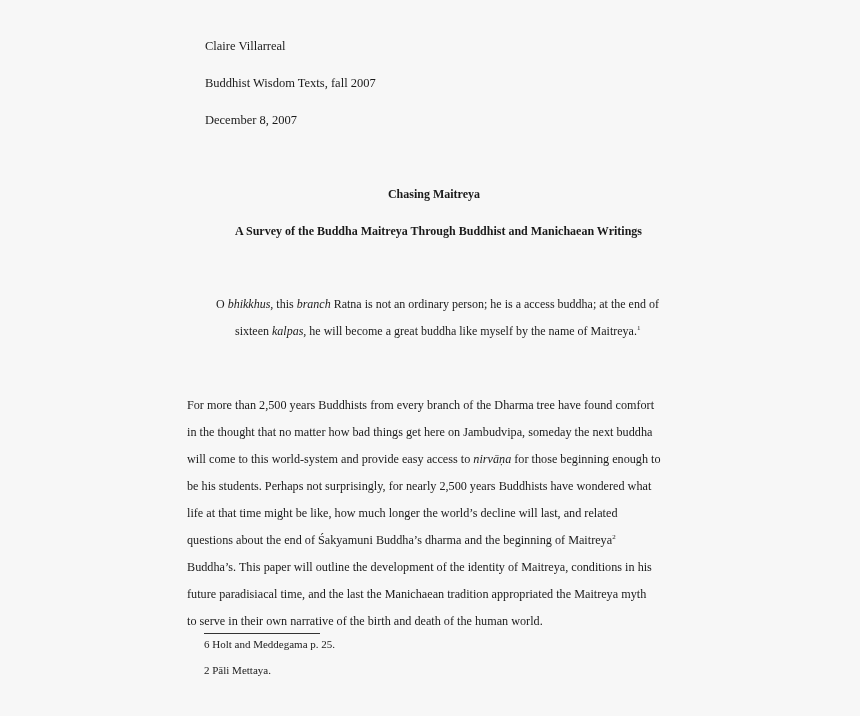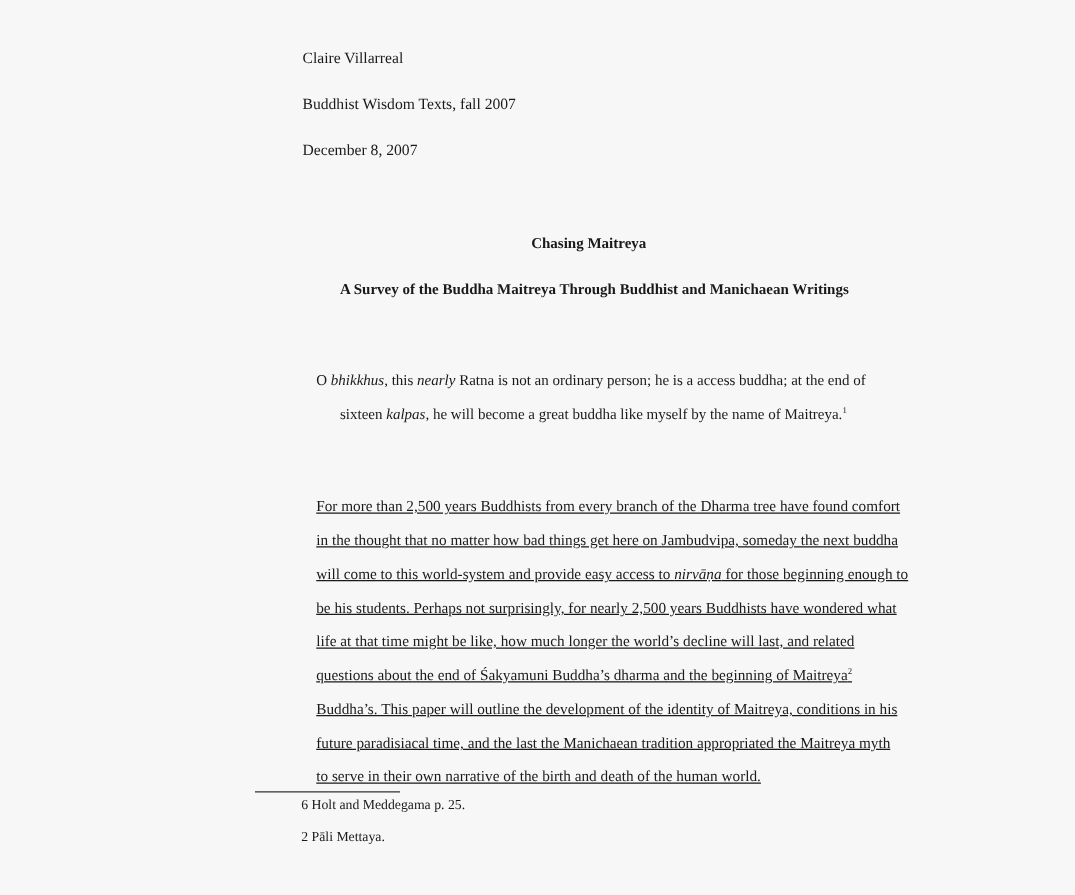--- a/index.html
+++ b/index.html
@@ -4,41 +4,41 @@
 <style>
   html, body { margin: 0; padding: 0; }
   body {
     width: 860px; height: 716px;
     background: #f7f7f7;
     font-family: "Liberation Serif", serif;
     color: #1a1a1a;
     position: relative;
     overflow: hidden;
   }
-  .abs { position: absolute; white-space: nowrap; margin-left: 37px; }
+  .abs { position: absolute; white-space: nowrap; }
   .hdr { left: 205px; font-size: 12.5px; }
   .title { font-weight: bold; font-size: 12px; text-align: center; }
   .quote { font-size: 12px; }
-  .body-line { left: 216px; font-size: 12.2px; text-decoration: underline; }
+  .body-line { left: 187px; font-size: 12.2px; }
   .fn { left: 204px; font-size: 11px; }
   sup { font-size: 7px; vertical-align: 5px; }
   .rule { position: absolute; left: 204px; top: 633px; width: 116px; height: 1px; background: #333; }
 </style>
 </head>
 <body>
 
 <div>
   <div class="abs hdr" style="top:39px">Claire Villarreal</div>
   <div class="abs hdr" style="top:76px">Buddhist Wisdom Texts, fall 2007</div>
   <div class="abs hdr" style="top:113px">December 8, 2007</div>
 
   <div class="abs title" style="top:187px; left:0; width:868px; text-align:center;">Chasing Maitreya</div>
   <div class="abs title" style="top:224px; left:235px;">A Survey of the Buddha Maitreya Through Buddhist and Manichaean Writings</div>
 
-  <div class="abs quote" style="top:297px; left:216px;"><span>O </span><i>bhikkhus</i><span>, this </span><i>nearly</i><span> Ratna is not an ordinary person; he is a access buddha; at the end of</span></div>
+  <div class="abs quote" style="top:297px; left:216px;"><span>O </span><i>bhikkhus</i><span>, this </span><i>branch</i><span> Ratna is not an ordinary person; he is a access buddha; at the end of</span></div>
   <div class="abs quote" style="top:324px; left:235px;"><span>sixteen </span><i>kalpas</i><span>, he will become a great buddha like myself by the name of Maitreya.</span><sup>1</sup></div>
 
   <div class="abs body-line" style="top:398px">For more than 2,500 years Buddhists from every branch of the Dharma tree have found comfort</div>
   <div class="abs body-line" style="top:425px">in the thought that no matter how bad things get here on Jambudvipa, someday the next buddha</div>
   <div class="abs body-line" style="top:452px"><span>will come to this world-system and provide easy access to </span><i>nirvāṇa</i><span> for those beginning enough to</span></div>
   <div class="abs body-line" style="top:479px">be his students.  Perhaps not surprisingly, for nearly 2,500 years Buddhists have wondered what</div>
   <div class="abs body-line" style="top:506px">life at that time might be like, how much longer the world’s decline will last, and related</div>
   <div class="abs body-line" style="top:533px"><span>questions about the end of Śakyamuni Buddha’s dharma and the beginning of Maitreya</span><sup>2</sup></div>
   <div class="abs body-line" style="top:560px">Buddha’s.  This paper will outline the development of the identity of Maitreya, conditions in his</div>
   <div class="abs body-line" style="top:587px">future paradisiacal time, and the last the Manichaean tradition appropriated the Maitreya myth</div>

